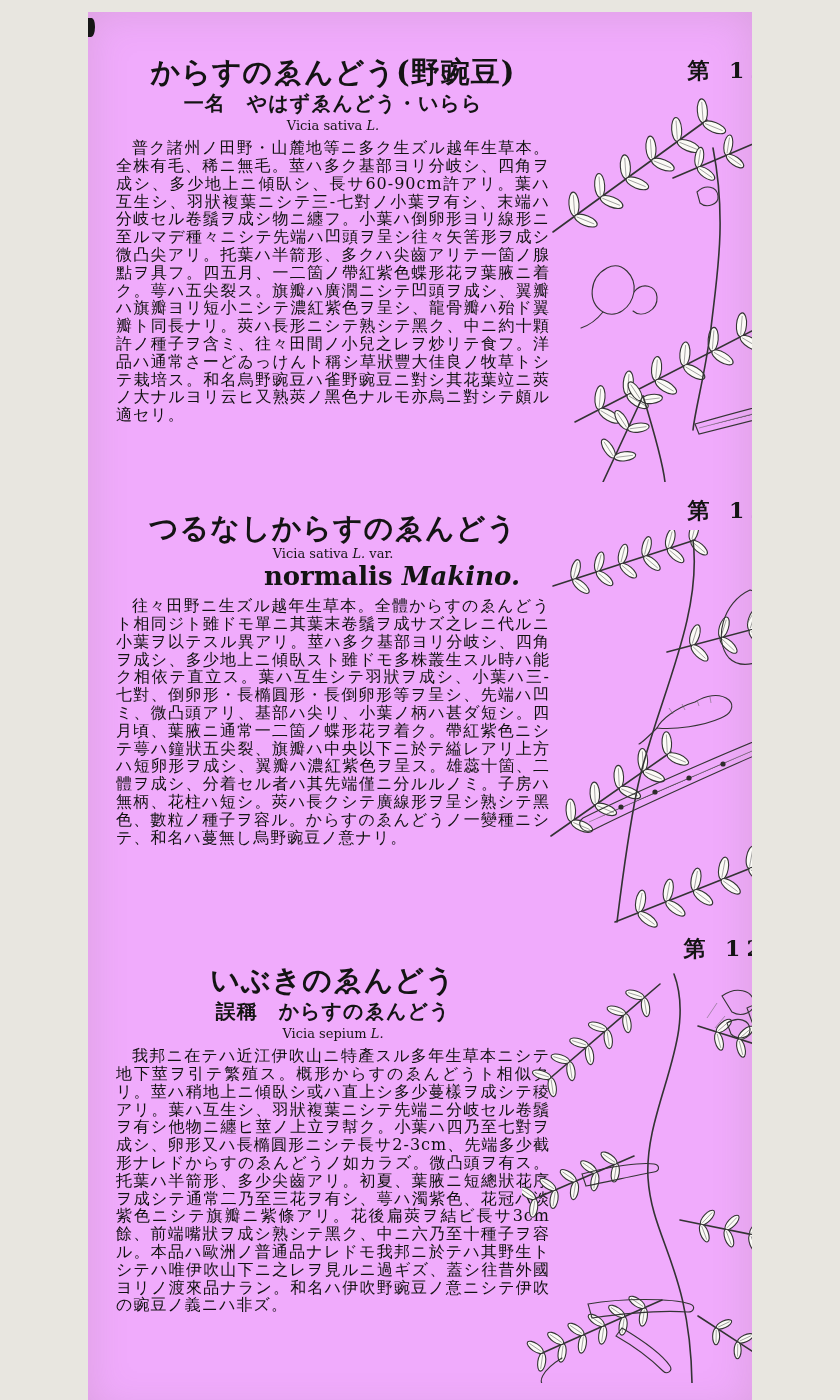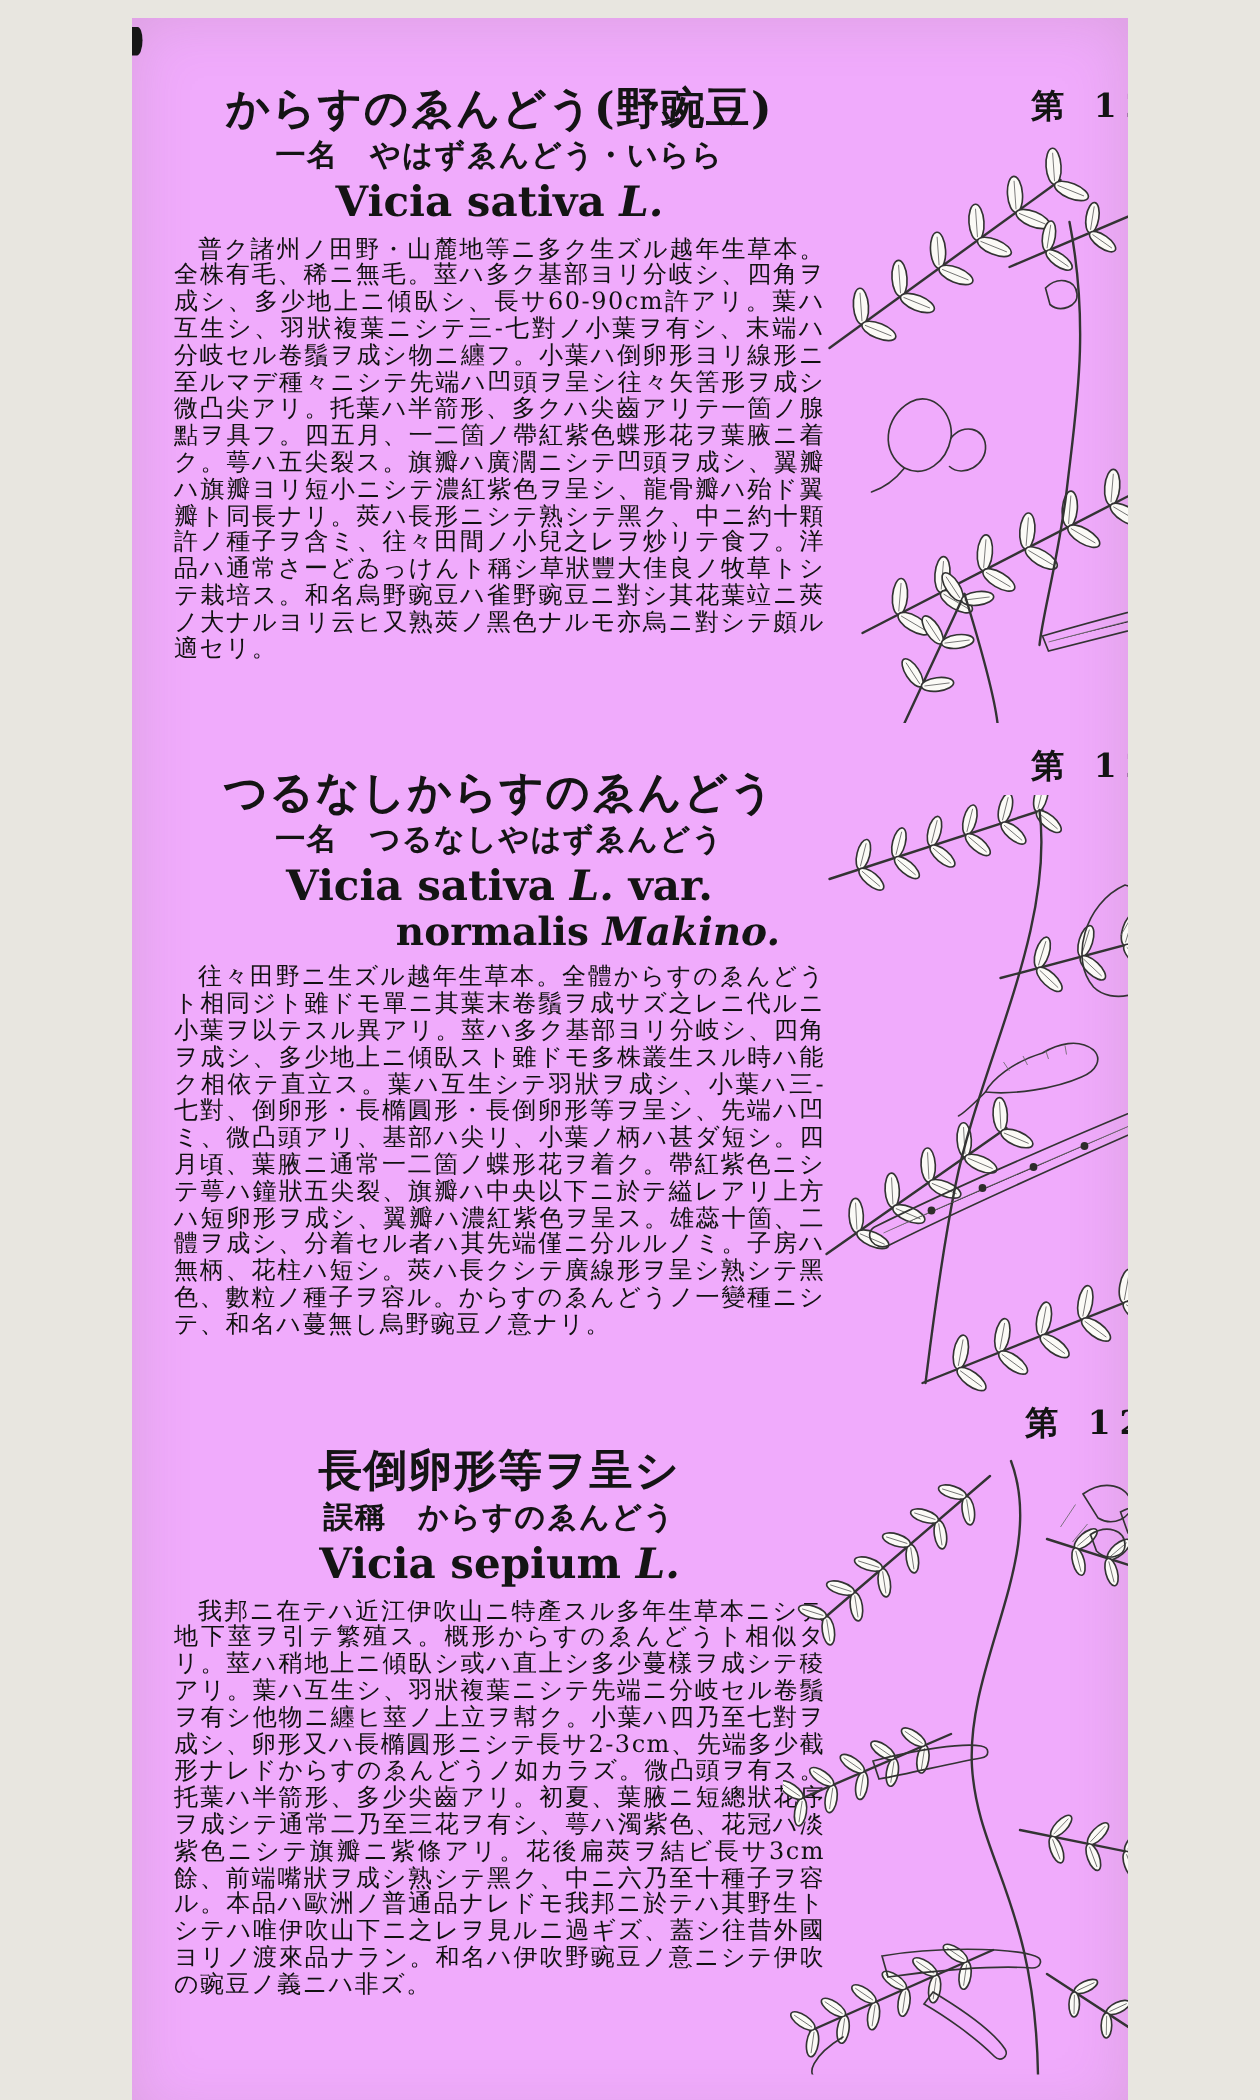--- a/index.html
+++ b/index.html
@@ -5,21 +5,21 @@
   html,body{margin:0;padding:0;background:#e8e6e0;}
   .page{
     position:relative;width:664px;height:1400px;margin:12px auto;
     background:#f0abfc;overflow:hidden;color:#141414;
     font-family:"DejaVu Serif","Liberation Serif",serif;
     box-shadow:inset 0 0 40px rgba(120,110,90,.18);
   }
   .entry{position:absolute;left:28px;width:434px;}
   .entry h2{margin:0;text-align:center;font-size:29px;font-weight:bold;letter-spacing:1px;line-height:1.15;}
   .entry .subtitle{text-align:center;font-size:20px;font-weight:bold;letter-spacing:1px;margin-top:1px;}
-  .entry .latin{text-align:center;font-size:28px;font-weight:700;margin-top:2px;line-height:1.15;}
+  .entry .latin{text-align:center;font-size:13px;font-weight:400;margin-top:2px;line-height:1.15;}
   .entry .latin2{text-align:right;padding-right:30px;font-size:26px;font-weight:600;line-height:1.15;}
   .entry .bodytext{
     margin:5px 0 0;font-size:16px;line-height:17.8px;letter-spacing:1px;
     text-align:justify;text-indent:1em;color:#111;
   }
   .figure{position:absolute;}
   .caption{text-align:right;font-size:22px;font-weight:600;letter-spacing:6px;}
   .family{
     position:absolute;left:758px;writing-mode:vertical-rl;text-orientation:upright;
     font-size:21px;letter-spacing:22px;color:#1a1a1a;
@@ -45,35 +45,34 @@
     <div class="subtitle">一名　やはずゑんどう・いらら</div>
     <div class="latin">
       <span>Vicia sativa</span>
       <i>L.</i>
     </div>
     <p class="bodytext">普ク諸州ノ田野・山麓地等ニ多ク生ズル越年生草本。全株有毛、稀ニ無毛。莖ハ多ク基部ヨリ分岐シ、四角ヲ成シ、多少地上ニ傾臥シ、長サ60-90cm許アリ。葉ハ互生シ、羽狀複葉ニシテ三-七對ノ小葉ヲ有シ、末端ハ分岐セル卷鬚ヲ成シ物ニ纏フ。小葉ハ倒卵形ヨリ線形ニ至ルマデ種々ニシテ先端ハ凹頭ヲ呈シ往々矢筈形ヲ成シ微凸尖アリ。托葉ハ半箭形、多クハ尖齒アリテ一箇ノ腺點ヲ具フ。四五月、一二箇ノ帶紅紫色蝶形花ヲ葉腋ニ着ク。萼ハ五尖裂ス。旗瓣ハ廣濶ニシテ凹頭ヲ成シ、翼瓣ハ旗瓣ヨリ短小ニシテ濃紅紫色ヲ呈シ、龍骨瓣ハ殆ド翼瓣ト同長ナリ。莢ハ長形ニシテ熟シテ黑ク、中ニ約十顆許ノ種子ヲ含ミ、往々田間ノ小兒之レヲ炒リテ食フ。洋品ハ通常さーどゐっけんト稱シ草狀豐大佳良ノ牧草トシテ栽培ス。和名烏野豌豆ハ雀野豌豆ニ對シ其花葉竝ニ莢ノ大ナルヨリ云ヒ又熟莢ノ黑色ナルモ亦烏ニ對シテ頗ル適セリ。</p>
   </section>
 
   <section class="entry" style="top:500px;">
     <h2>つるなしからすのゑんどう</h2>
-    <div class="subtitle">一名　つるなしやはずゑんどう</div>
     <div class="latin">
       <span>Vicia sativa</span>
       <i>L.</i>
       <span>var.</span>
     </div>
     <div class="latin2">
       <span>normalis</span>
       <i>Makino.</i>
     </div>
     <p class="bodytext">往々田野ニ生ズル越年生草本。全體からすのゑんどうト相同ジト雖ドモ單ニ其葉末卷鬚ヲ成サズ之レニ代ルニ小葉ヲ以テスル異アリ。莖ハ多ク基部ヨリ分岐シ、四角ヲ成シ、多少地上ニ傾臥スト雖ドモ多株叢生スル時ハ能ク相依テ直立ス。葉ハ互生シテ羽狀ヲ成シ、小葉ハ三-七對、倒卵形・長橢圓形・長倒卵形等ヲ呈シ、先端ハ凹ミ、微凸頭アリ、基部ハ尖リ、小葉ノ柄ハ甚ダ短シ。四月頃、葉腋ニ通常一二箇ノ蝶形花ヲ着ク。帶紅紫色ニシテ萼ハ鐘狀五尖裂、旗瓣ハ中央以下ニ於テ縊レアリ上方ハ短卵形ヲ成シ、翼瓣ハ濃紅紫色ヲ呈ス。雄蕊十箇、二體ヲ成シ、分着セル者ハ其先端僅ニ分ルルノミ。子房ハ無柄、花柱ハ短シ。莢ハ長クシテ廣線形ヲ呈シ熟シテ黑色、數粒ノ種子ヲ容ル。からすのゑんどうノ一變種ニシテ、和名ハ蔓無し烏野豌豆ノ意ナリ。</p>
   </section>
 
   <section class="entry" style="top:952px;">
-    <h2>長倒卵形等ヲ呈シ</h2>
+    <h2>いぶきのゑんどう</h2>
     <div class="subtitle">誤稱　からすのゑんどう</div>
     <div class="latin">
       <span>Vicia sepium</span>
       <i>L.</i>
     </div>
     <p class="bodytext">我邦ニ在テハ近江伊吹山ニ特產スル多年生草本ニシテ地下莖ヲ引テ繁殖ス。概形からすのゑんどうト相似タリ。莖ハ稍地上ニ傾臥シ或ハ直上シ多少蔓樣ヲ成シテ稜アリ。葉ハ互生シ、羽狀複葉ニシテ先端ニ分岐セル卷鬚ヲ有シ他物ニ纏ヒ莖ノ上立ヲ幇ク。小葉ハ四乃至七對ヲ成シ、卵形又ハ長橢圓形ニシテ長サ2-3cm、先端多少截形ナレドからすのゑんどうノ如カラズ。微凸頭ヲ有ス。托葉ハ半箭形、多少尖齒アリ。初夏、葉腋ニ短總狀花序ヲ成シテ通常二乃至三花ヲ有シ、萼ハ濁紫色、花冠ハ淡紫色ニシテ旗瓣ニ紫條アリ。花後扁莢ヲ結ビ長サ3cm餘、前端嘴狀ヲ成シ熟シテ黑ク、中ニ六乃至十種子ヲ容ル。本品ハ歐洲ノ普通品ナレドモ我邦ニ於テハ其野生トシテハ唯伊吹山下ニ之レヲ見ルニ過ギズ、蓋シ往昔外國ヨリノ渡來品ナラン。和名ハ伊吹野豌豆ノ意ニシテ伊吹の豌豆ノ義ニハ非ズ。</p>
   </section>
 
   <section class="figure" style="left:456px;top:44px;width:312px;">
     <div class="caption">第 1231 圖</div>

